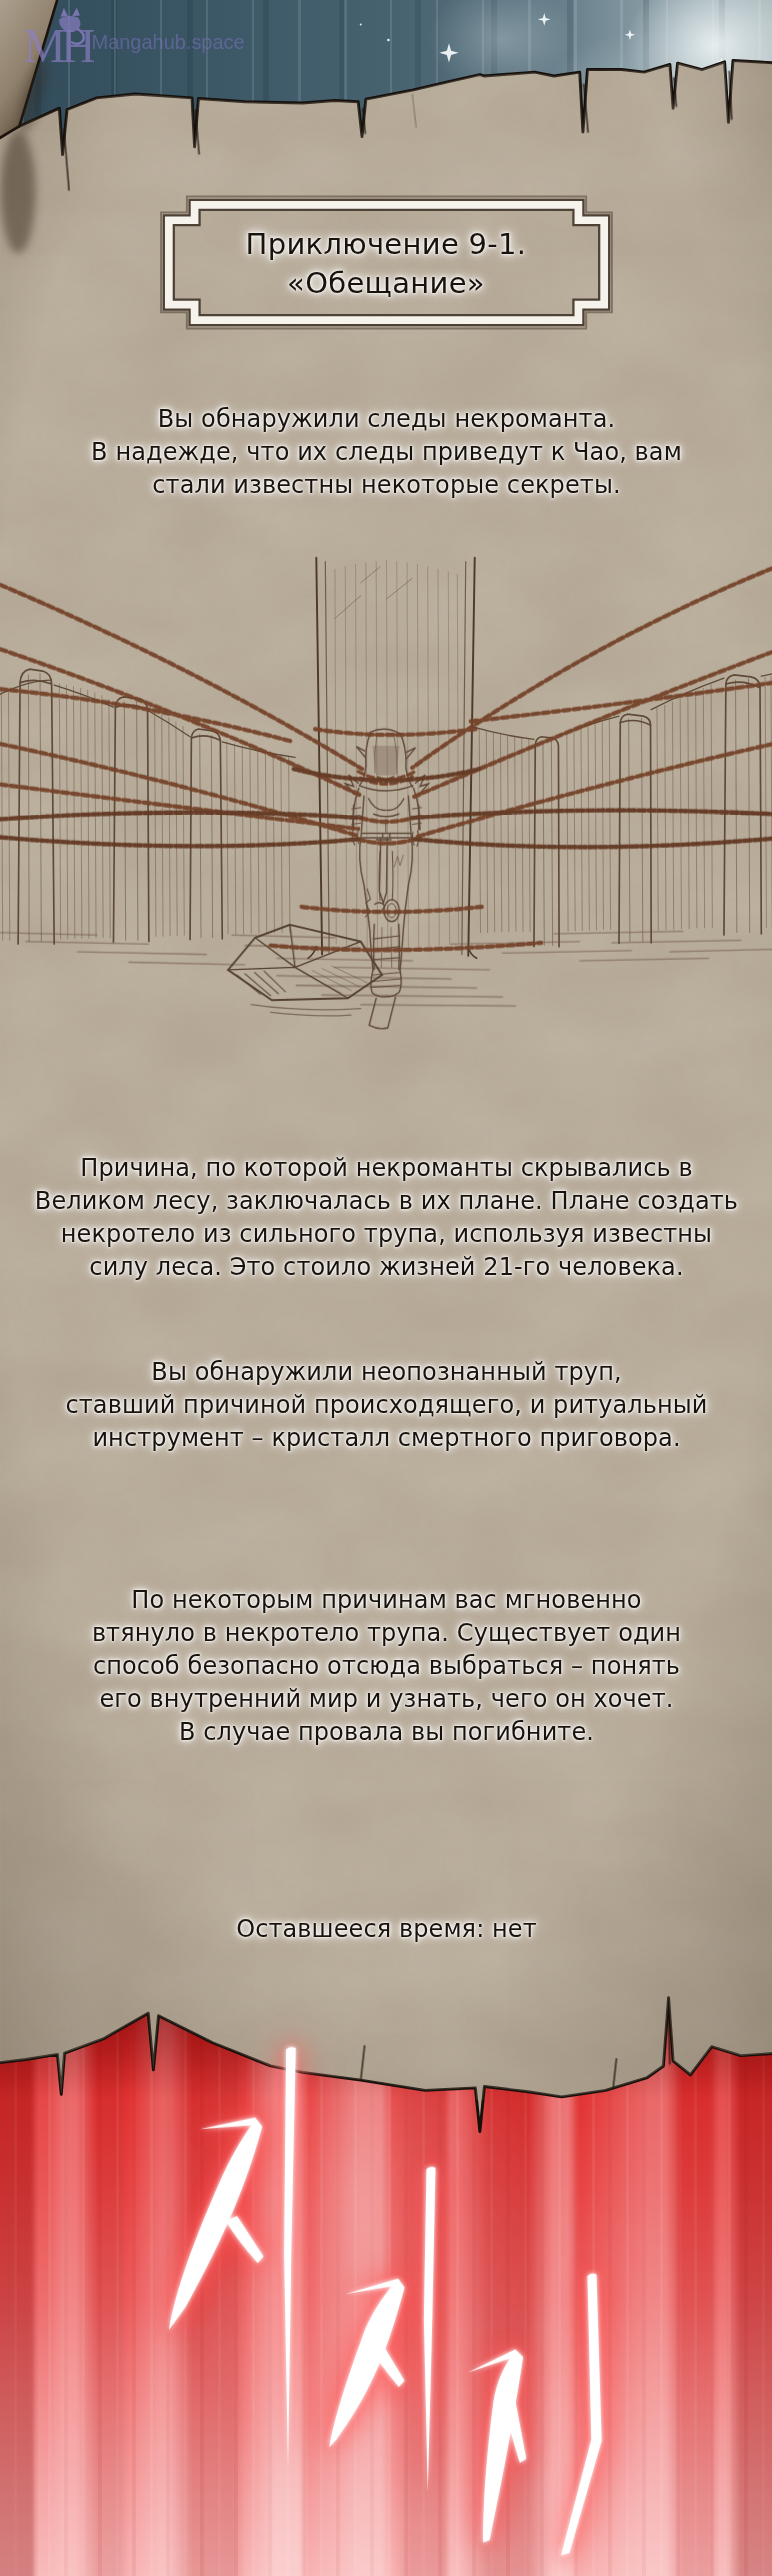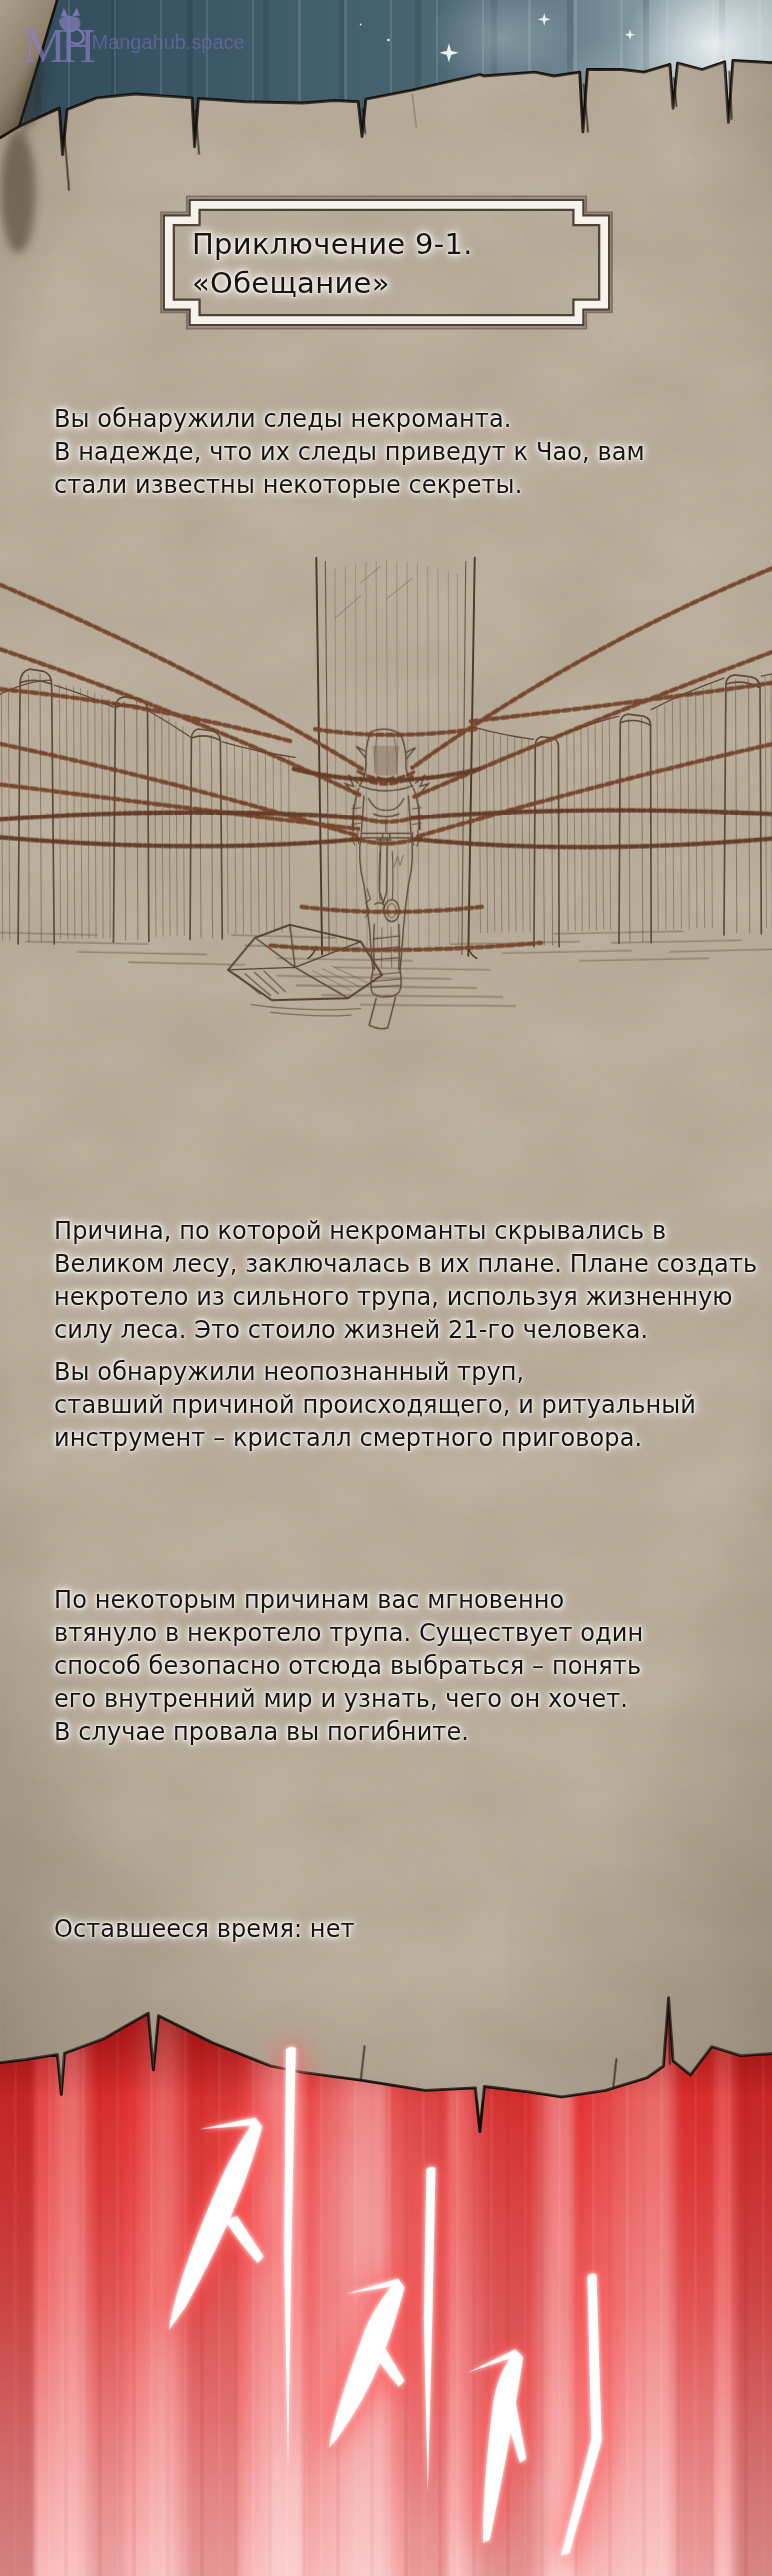--- a/index.html
+++ b/index.html
@@ -36,24 +36,23 @@
       repeating-linear-gradient(90deg, rgba(0,0,0,0) 0 14px, rgba(255,255,255,.07) 14px 16.7px, rgba(0,0,0,0) 16.7px 30px, rgba(160,10,10,.08) 30px 34px),
       linear-gradient(180deg,#6f0808 0%,#a81010 4%,#cf1d1d 10%,#e23232 22%,#e84444 38%,#ec5c5c 55%,#f17f7f 72%,#f49b9b 86%,#f8b3b3 100%);
   }
   .scene-red::after{
     content:"";position:absolute;left:0;top:0;width:100%;height:142px;
     background:linear-gradient(180deg, rgba(58,0,0,.5), rgba(58,0,0,0));
   }
   svg.art{position:absolute;left:0;top:0;}
   
   .txt{
-    position:absolute;left:26px;width:721px;
+    position:absolute;left:26px;width:721px;text-align:center;
     color:#1a130d;font-size:24px;line-height:33px;letter-spacing:0.1px;
     text-shadow:0 0 1.9px #fff,0 0 3.9px #fff,0 0 7px #fff,0 0 11.6px rgba(255,255,255,.85);
-    padding-left:28px;
   }
   .t-title{
     left:164px;width:444px;font-size:29px;line-height:39px;letter-spacing:0.3px;
     text-shadow:0 0 1.9px #fff,0 0 4.5px #fff,0 0 8.4px #fff,0 0 13px rgba(255,255,255,.9);
   }
 </style>
 </head>
 <body>
 
 <div class="canvas">
@@ -286,24 +285,24 @@
     <span>Приключение 9-1.</span><br>
     <span>«Обещание»</span>
   </div>
 
   <div class="txt" style="top:403px;">
     <span>Вы обнаружили следы некроманта.</span><br>
     <span>В надежде, что их следы приведут к Чао, вам</span><br>
     <span>стали известны некоторые секреты.</span>
   </div>
 
-  <div class="txt" style="top:1215px;">
+  <div class="txt" style="top:1152px;">
     <span>Причина, по которой некроманты скрывались в</span><br>
     <span>Великом лесу, заключалась в их плане. Плане создать</span><br>
-    <span>некротело из сильного трупа, используя жизненную</span><br>
+    <span>некротело из сильного трупа, используя известны</span><br>
     <span>силу леса. Это стоило жизней 21-го человека.</span>
   </div>
 
   <div class="txt" style="top:1356px;">
     <span>Вы обнаружили неопознанный труп,</span><br>
     <span>ставший причиной происходящего, и ритуальный</span><br>
     <span>инструмент – кристалл смертного приговора.</span>
   </div>
 
   <div class="txt" style="top:1584px;">

